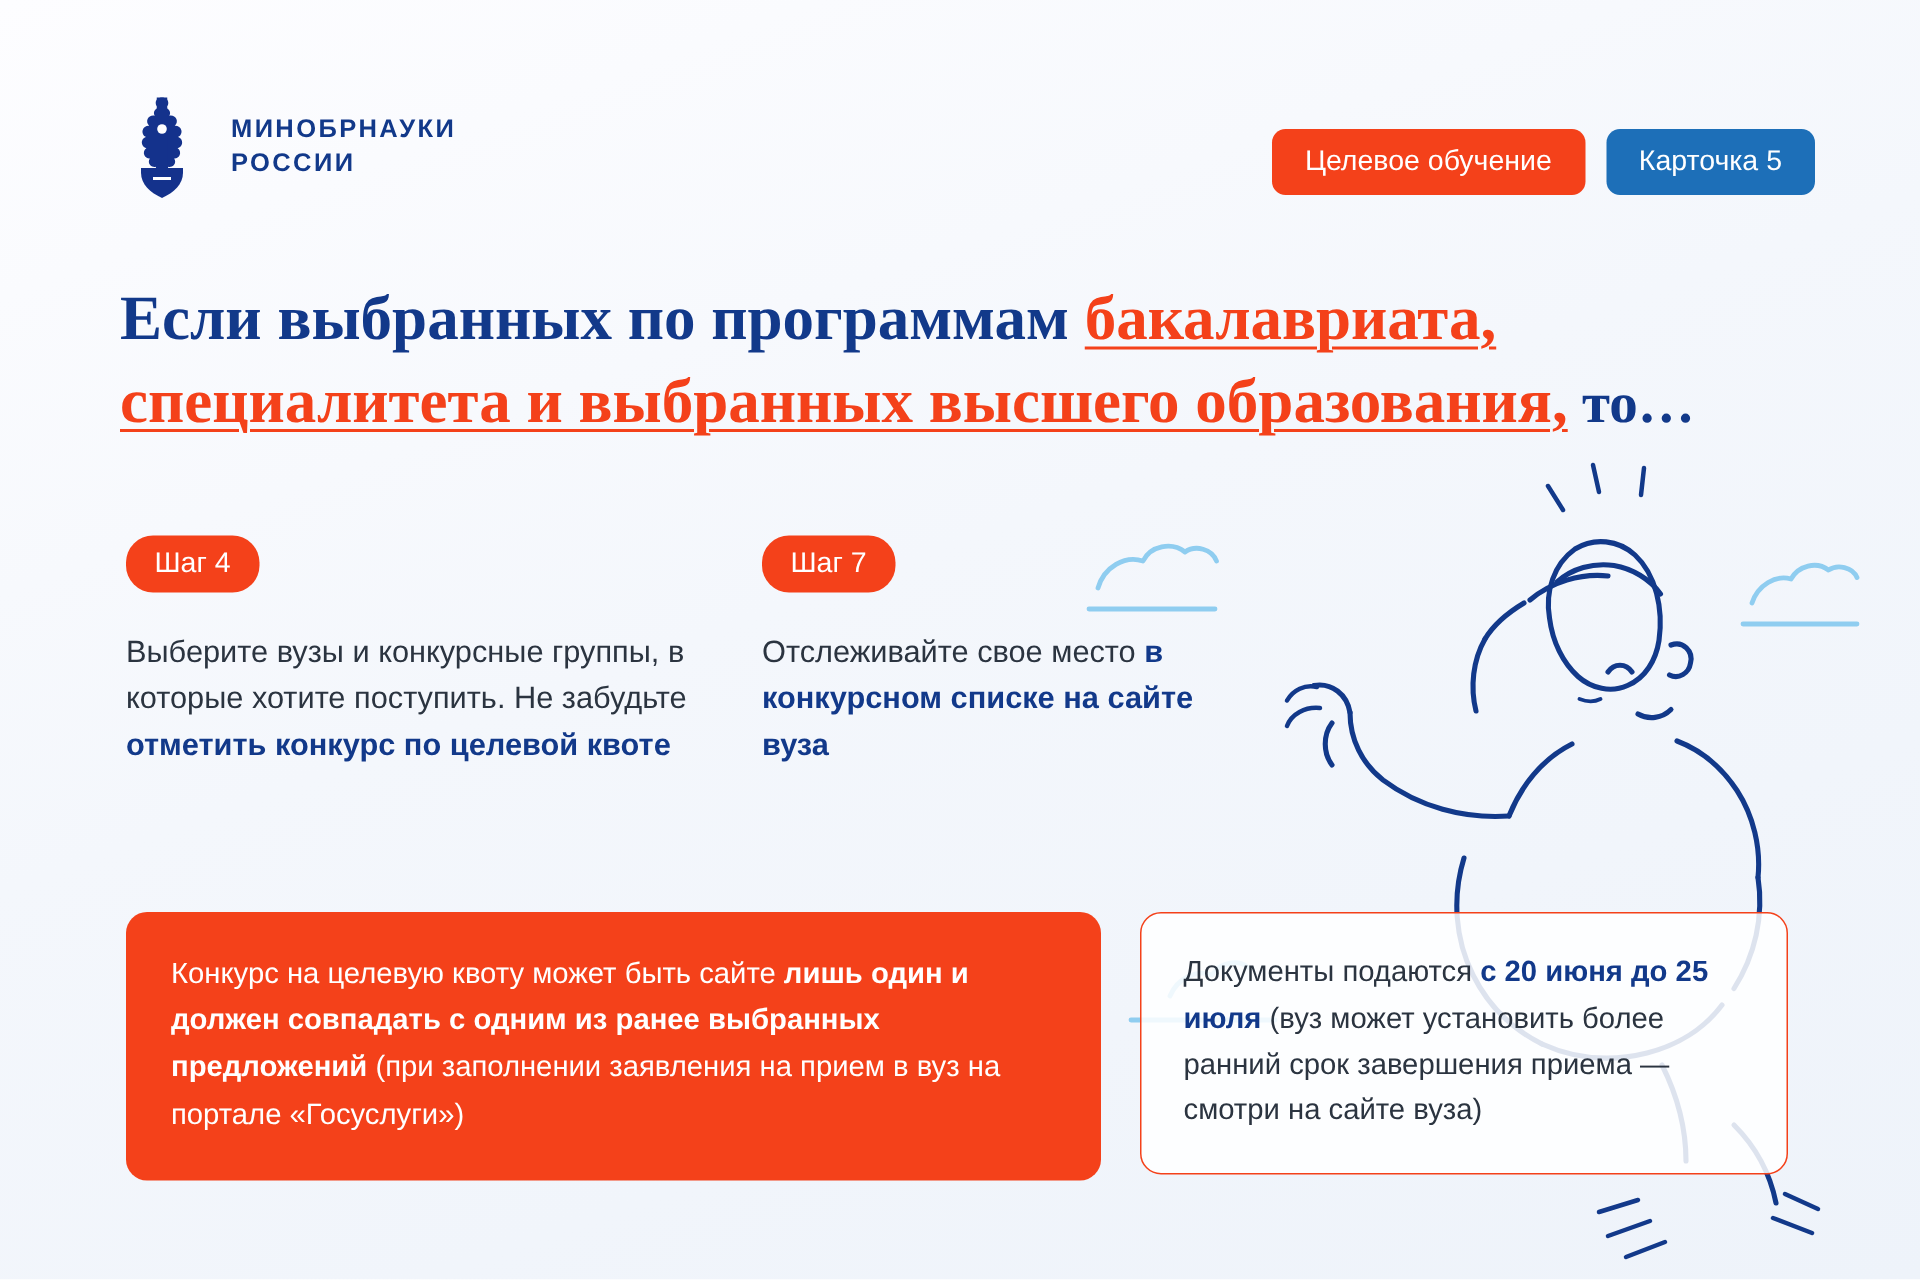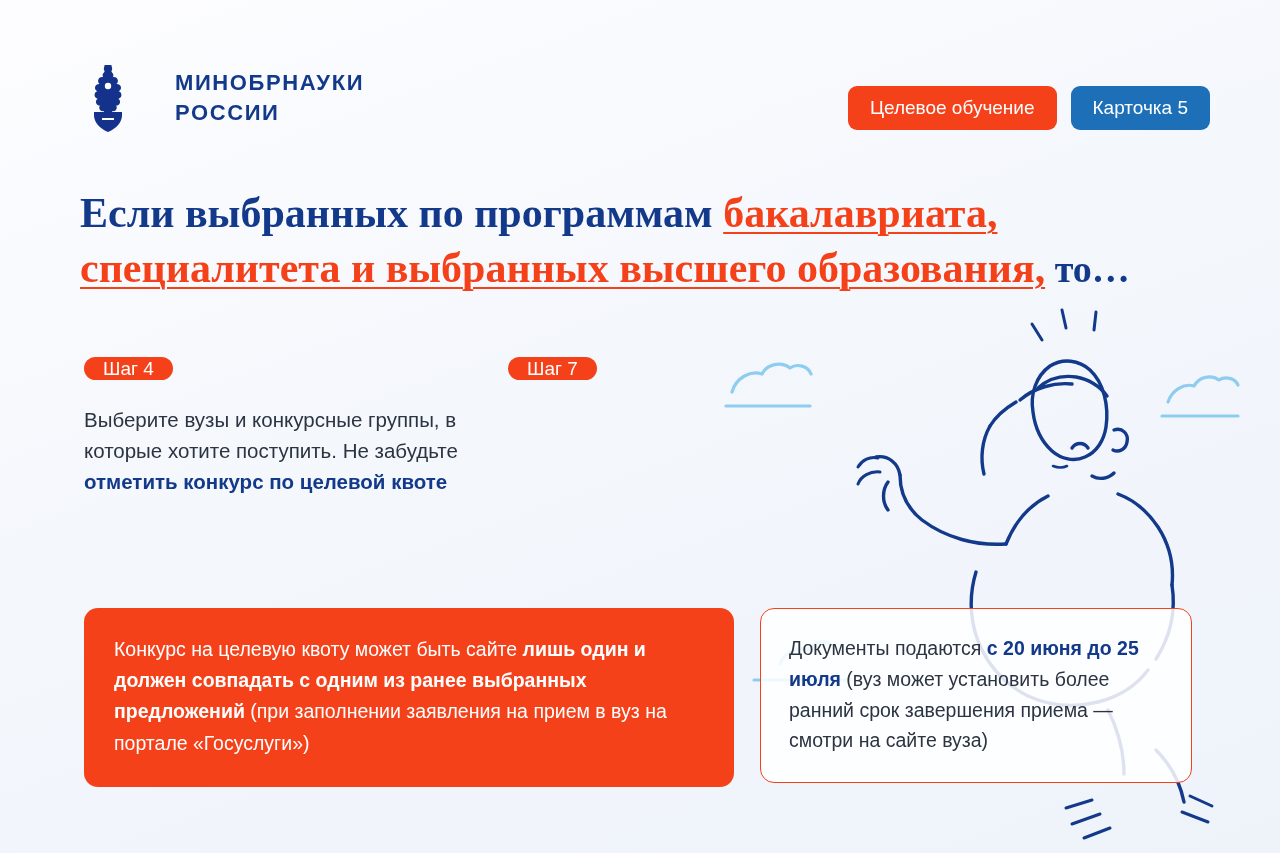--- a/index.html
+++ b/index.html
@@ -17,24 +17,23 @@
   }
 
   
   .header {
     position: absolute; top: 62px; left: 80px;
     display: flex; align-items: center; gap: 18px;
   }
   .emblem { width: 56px; height: 72px; }
   .ministry-name {
     font-family: "Liberation Sans", sans-serif;
-    font-size: 22px; font-weight: 700; line-height: 1.35;
+    font-size: 17px; font-weight: 700; line-height: 1.35;
     letter-spacing: 1.6px; color: #12398a;
     text-transform: uppercase;
-    margin-left: 21px;
   }
 
   .badges {
     position: absolute; top: 86px; right: 70px;
     display: flex; align-items: center; gap: 14px;
   }
   .badge {
     height: 44px; display: flex; align-items: center; justify-content: center;
     border-radius: 9px; padding: 0 22px;
     font-size: 19px; color: #ffffff; white-space: nowrap;
@@ -58,21 +57,21 @@
   .title .tail { color: #12398a; font-size: 38px; }
 
   
   .step-block { position: absolute; }
   .step-4 { top: 357px; left: 84px; width: 400px; }
   .step-5 { top: 357px; left: 508px; width: 290px; }
 
   .step-chip {
     display: inline-flex; align-items: center; justify-content: center;
     background: #f4411a; color: #fff;
-    border-radius: 18px; height: 23px; padding: 0 19px;
+    border-radius: 18px; height: 38px; padding: 0 19px;
     font-size: 19px; margin-bottom: 24px;
   }
   .step-text {
     font-size: 20.5px; line-height: 1.52; color: #2b3440;
   }
   .step-text b { color: #12398a; font-weight: 700; }
 
   
   .callout-orange {
     position: absolute; left: 84px; top: 608px;
@@ -202,20 +201,23 @@
 
   <div class="step-block step-4">
     <div class="step-chip">Шаг 4</div>
     <div class="step-text">
       <span>Выберите вузы и конкурсные группы, в которые хотите поступить. Не забудьте </span><b>отметить конкурс по целевой квоте</b>
     </div>
   </div>
 
   <div class="step-block step-5">
     <div class="step-chip">Шаг 7</div>
+    <div class="step-text">
+      <span>Отслеживайте свое место </span><b>в конкурсном списке на сайте вуза</b>
+    </div>
   </div>
 
   <div class="callout-orange">
     <span>Конкурс на целевую квоту может быть сайте </span><b>лишь один и должен совпадать с одним из ранее выбранных предложений</b><span> (при заполнении заявления на прием в вуз на портале «Госуслуги»)</span>
   </div>
 
   <div class="callout-outline">
     <span>Документы подаются </span><b>с 20 июня до 25 июля</b><span> (вуз может установить более ранний срок завершения приема — смотри на сайте вуза)</span>
   </div>
 

